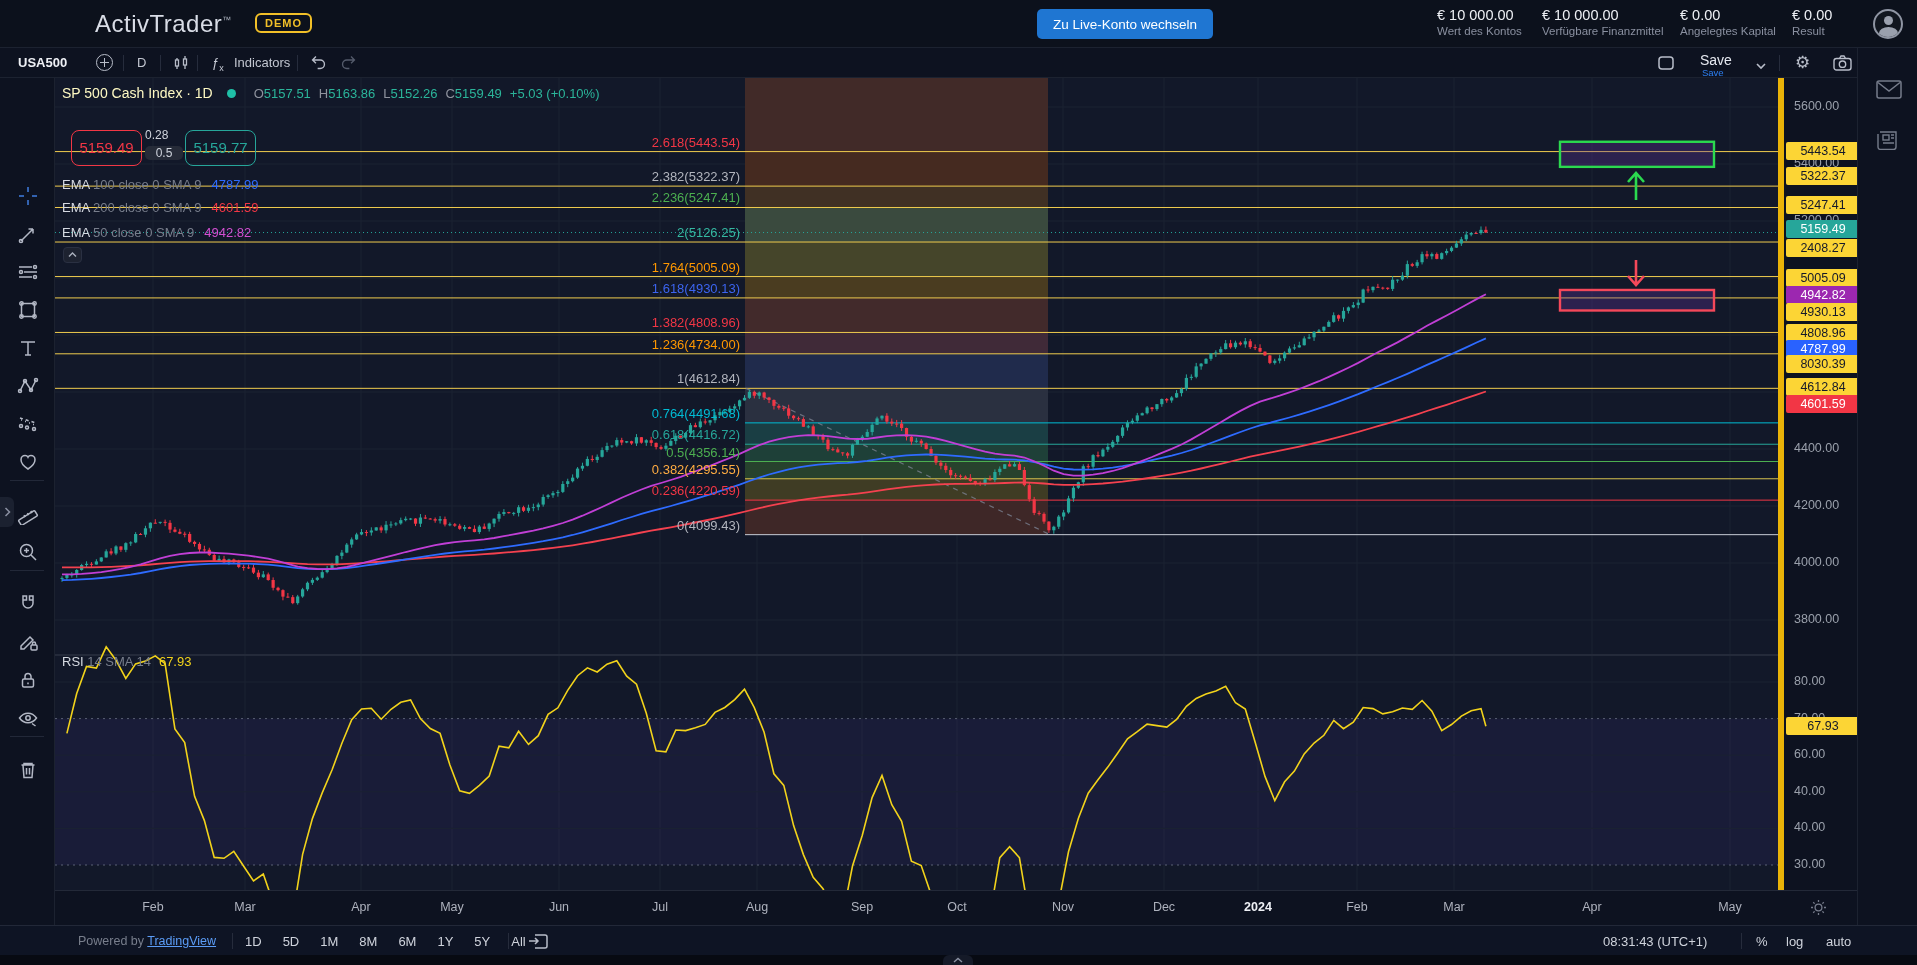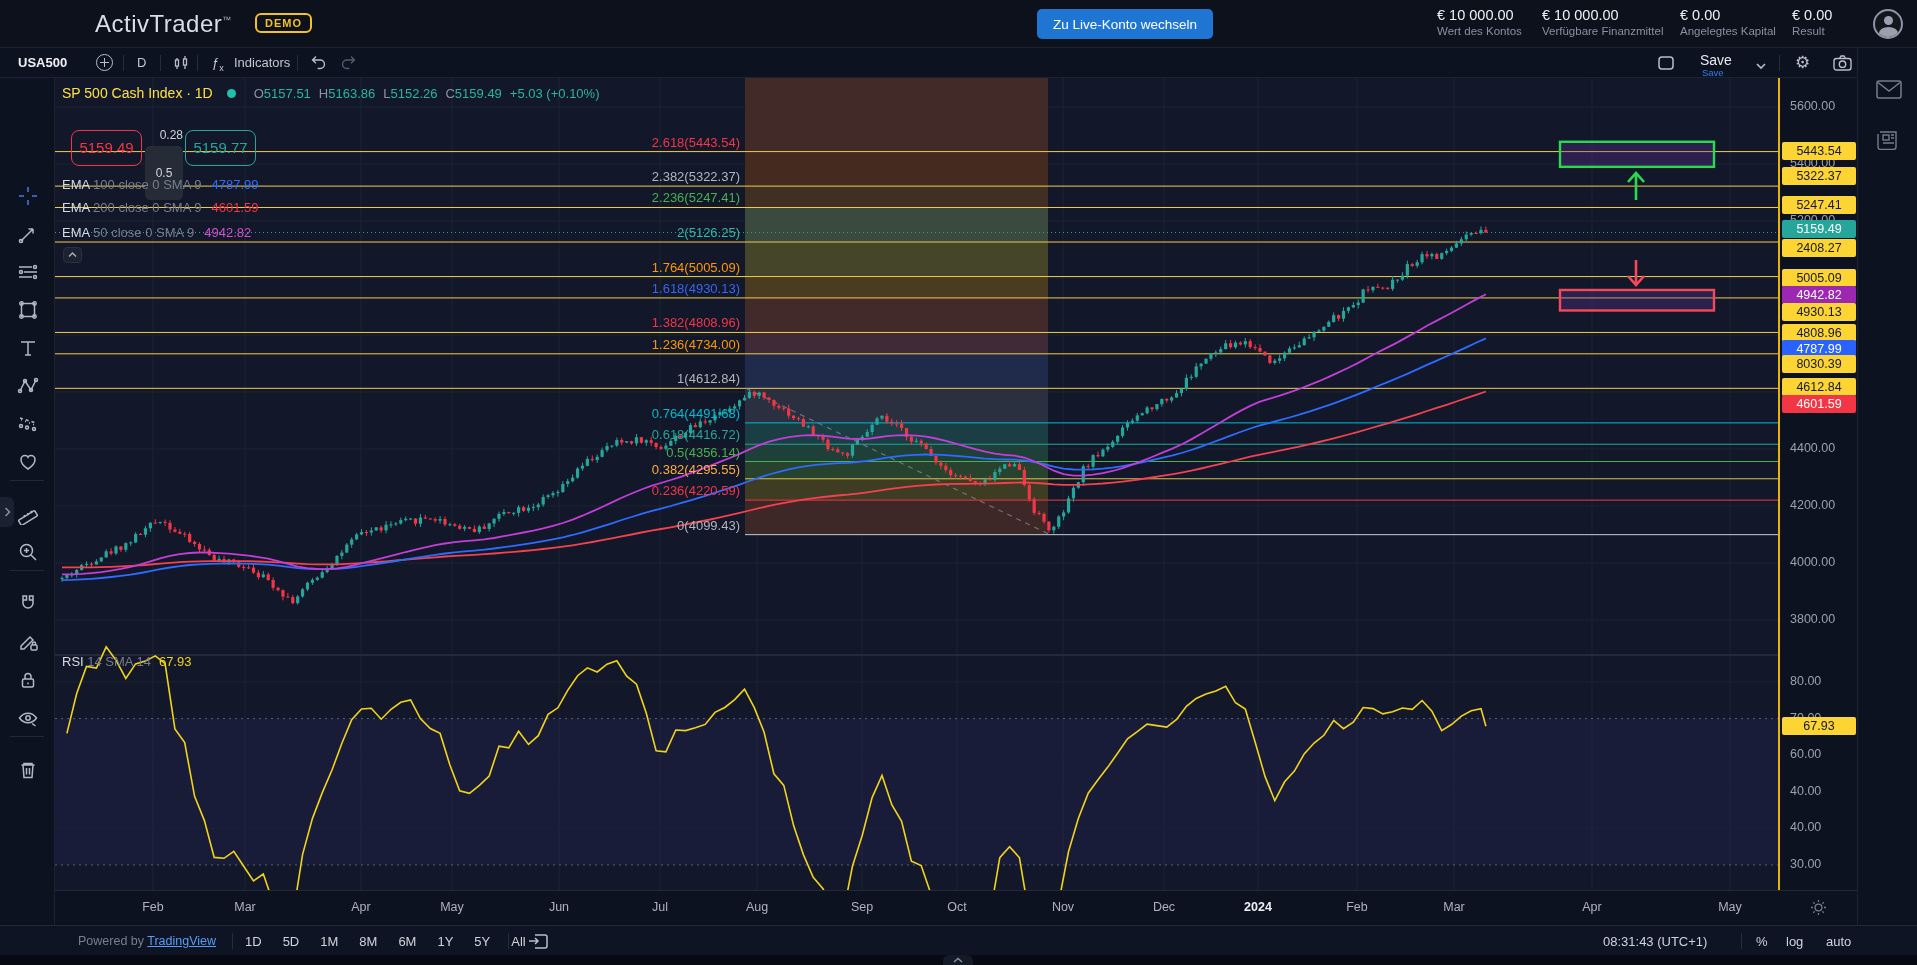--- a/index.html
+++ b/index.html
@@ -35,42 +35,42 @@
   .tool { position:absolute; left:14px; width:28px; height:28px; display:flex; align-items:center; justify-content:center; cursor:pointer; border-radius:4px; }
   .tsep { position:absolute; left:10px; width:34px; height:1px; background:#222838; }
   .edge-tab { position:absolute; left:0; top:497px; width:14px; height:30px; background:#1b2130; border-radius:0 6px 6px 0; display:flex; align-items:center; justify-content:center; cursor:pointer; }
 
   
   #chartWrap { position:absolute; left:55px; top:78px; width:1723px; height:812px; }
   svg text { font-family:"Liberation Sans", sans-serif; }
 
   
   .legend { position:absolute; left:62px; top:85px; font-size:14px; }
-  .legend .t { color:#fde047; }
+  .legend .t { color:#fef9c3; }
   .legend .dot { display:inline-block; width:9px; height:9px; background:#1fc0a7; border-radius:50%; margin:0 10px 0 14px; }
   .legend .k { color:#8f939e; font-size:13px; margin-left:8px; }
   .legend .n { color:#2bb59a; font-size:13px; }
   .quote { position:absolute; left:71px; top:130px; height:36px; }
   .qbox { position:absolute; top:0; width:71px; height:36px; border-radius:8px; text-align:center; line-height:34px; font-size:15px; }
   .qsell { left:0; border:1px solid #f23645; color:#f23645; }
   .qbuy  { left:114px; border:1px solid #26a69a; color:#26a69a; }
-  .spr-t { position:absolute; left:74px; top:-2px; width:38px; text-align:right; font-size:12px; color:#cfd3dc; }
-  .spr-b { position:absolute; left:74px; top:16px; width:38px; text-align:center; font-size:12px; color:#cfd3dc; background:#262b38; border-radius:5px; padding:20px 0; }
+  .spr-t { position:absolute; left:74px; top:-2px; width:38px; text-align:left; font-size:12px; color:#cfd3dc; }
+  .spr-b { position:absolute; left:74px; top:16px; width:38px; text-align:center; font-size:12px; color:#cfd3dc; background:#262b38; border-radius:5px; padding:0 0; }
   .ema-row { position:absolute; left:62px; height:22px; font-size:13px; white-space:nowrap; }
   .ema-row .nm { color:#d6dae2; }
   .ema-row .pr { color:#787e8c; }
   .ema-row .vl { margin-left:10px; }
   .collapse-chip { position:absolute; left:63px; top:247px; width:19px; height:16px; background:#1d2230; border:1px solid #2a3042; border-radius:4px; display:flex; align-items:center; justify-content:center; cursor:pointer; }
   .rsi-legend { position:absolute; left:62px; top:654px; font-size:13px; }
   .rsi-legend .nm { color:#d6dae2; }
   .rsi-legend .pr { color:#787e8c; }
   .rsi-legend .vl { color:#f2d31b; margin-left:8px; }
 
   
-  .paxis { position:absolute; left:1778px; top:78px; width:79px; height:812px; border-left:2px solid #eab308; cursor:ns-resize; }
+  .paxis { position:absolute; left:1778px; top:78px; width:79px; height:812px; border-left:6px solid #eab308; cursor:ns-resize; }
   .ptick { position:absolute; left:10px; font-size:12.5px; color:#9aa0ab; }
   .pbadge { position:absolute; left:2px; width:74px; height:18px; line-height:18px; text-align:center; font-size:12.5px; border-radius:2px; }
   .b-yellow { background:#fcd535; color:#15192a; }
   .b-teal { background:#26a69a; color:#fff; }
   .b-purple { background:#9c27b0; color:#fff; }
   .b-blue { background:#2962ff; color:#fff; }
   .b-red { background:#f23645; color:#fff; }
 
   
   .taxis { position:absolute; left:55px; top:890px; width:1802px; height:35px; border-top:1px solid #232938; cursor:ew-resize; }

